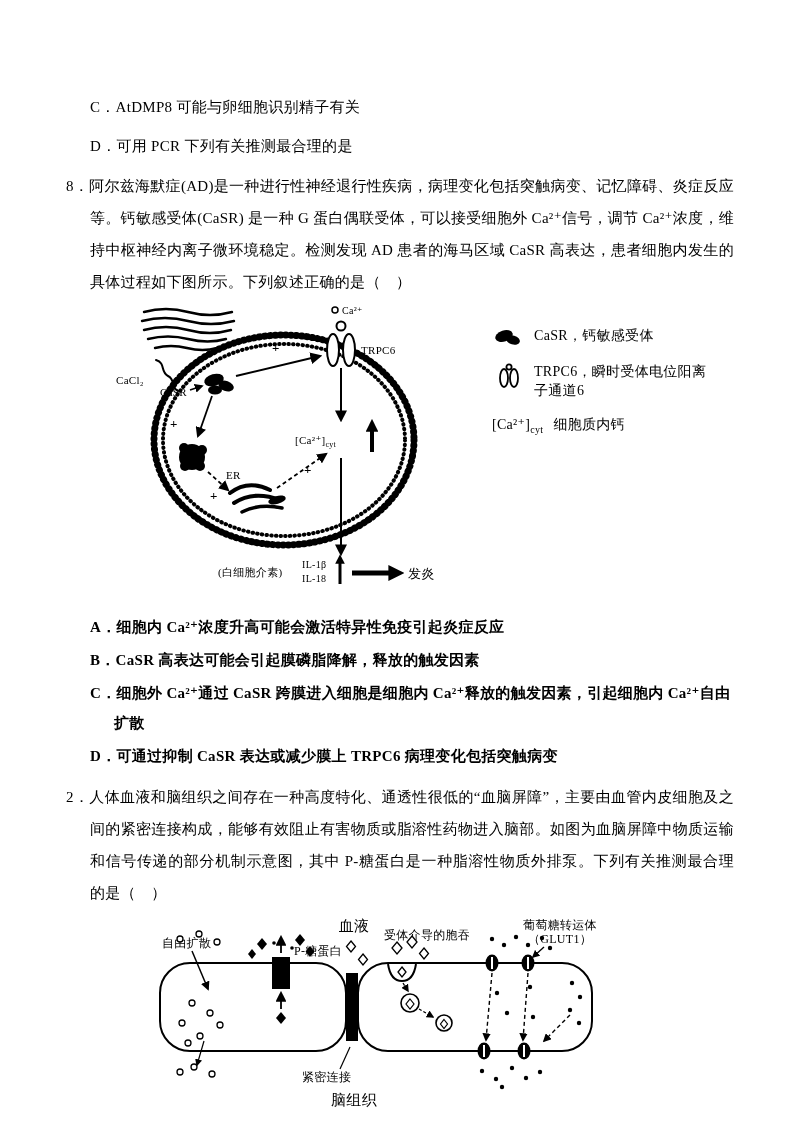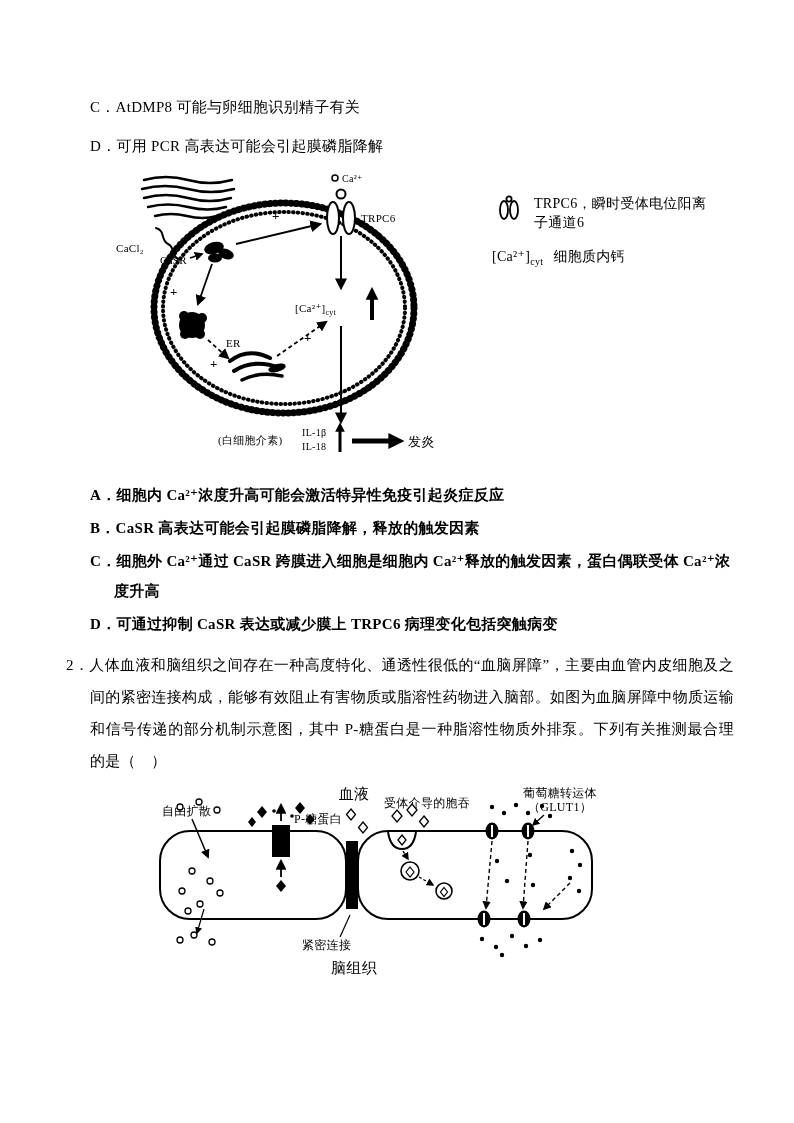--- a/index.html
+++ b/index.html
@@ -30,22 +30,23 @@
   .q8-options .opt-line { margin-bottom:3px; }
   .fig2-wrap { margin:6px 0 0 86px; }
   svg text { font-family:"Liberation Serif","DejaVu Serif",serif; fill:#000; }
 </style>
 </head>
 <body>
 
 <div class="page">
 
   <p class="opt-line">C．AtDMP8 可能与卵细胞识别精子有关</p>
-  <p class="opt-line">D．可用 PCR 高表达可能会引起膜磷脂降解</p>
-
+  <p class="opt-line">D．可用 PCR 下列有关推测最合理的是</p>
+
+  <p class="stem">8．阿尔兹海默症(AD)是一种进行性神经退行性疾病，病理变化包括突触病变、记忆障碍、炎症反应等。钙敏感受体(CaSR) 是一种 G 蛋白偶联受体，可以接受细胞外 Ca²⁺信号，调节 Ca²⁺浓度，维持中枢神经内离子微环境稳定。检测发现 AD 患者的海马区域 CaSR 高表达，患者细胞内发生的具体过程如下图所示。下列叙述正确的是（　）</p>
 
   <div class="fig1">
     <svg class="fig1-svg" width="360" height="300" viewBox="0 0 360 300">
       <defs>
         <marker id="ah" viewBox="0 0 10 10" refX="8" refY="5" markerWidth="6" markerHeight="6" orient="auto">
           <path d="M0,0 L10,5 L0,10 z" fill="#000"></path>
         </marker>
         <marker id="ahB" viewBox="0 0 10 10" refX="6" refY="5" markerWidth="3.2" markerHeight="3.2" orient="auto">
           <path d="M0,0 L10,5 L0,10 z" fill="#000"></path>
         </marker>
@@ -120,20 +121,31 @@
 
       <text x="104" y="274" font-size="11">(白细胞介素)</text>
       <text x="188" y="266" font-size="10">IL-1β</text>
       <text x="188" y="280" font-size="10">IL-18</text>
       <line x1="226" y1="282" x2="226" y2="256" stroke="#000" stroke-width="3" marker-end="url(#ahB)"></line>
       <line x1="238" y1="271" x2="284" y2="271" stroke="#000" stroke-width="5" marker-end="url(#ahB)"></line>
       <text x="294" y="276" font-size="13">发炎</text>
     </svg>
 
     <div class="legend">
+      <div class="legend-row">
+        <span class="legend-icon">
+          <svg width="28" height="20" viewBox="0 0 28 20">
+              <g fill="#000">
+                <ellipse cx="10" cy="9" rx="9" ry="5.5" transform="rotate(-18 10 9)"></ellipse>
+                <ellipse cx="19" cy="13" rx="7" ry="4.5" transform="rotate(16 19 13)"></ellipse>
+              </g>
+            </svg>
+        </span>
+        <span class="legend-text">CaSR，钙敏感受体</span>
+      </div>
       <div class="legend-row">
         <span class="legend-icon">
           <svg width="28" height="26" viewBox="0 0 28 26">
               <g fill="#fff" stroke="#000" stroke-width="1.8">
                 <ellipse cx="10" cy="15" rx="4" ry="9"></ellipse>
                 <ellipse cx="20" cy="15" rx="4" ry="9"></ellipse>
                 <circle cx="15" cy="4" r="2.6"></circle>
               </g>
             </svg>
         </span>
@@ -142,21 +154,21 @@
       <div class="legend-row">
         <span class="legend-prefix"><span>[Ca²⁺]</span><sub>cyt</sub></span>
         <span class="legend-text">细胞质内钙</span>
       </div>
     </div>
   </div>
 
   <div class="q8-options">
     <p class="opt-line">A．细胞内 Ca²⁺浓度升高可能会激活特异性免疫引起炎症反应</p>
     <p class="opt-line">B．CaSR 高表达可能会引起膜磷脂降解，释放的触发因素</p>
-    <p class="opt-line">C．细胞外 Ca²⁺通过 CaSR 跨膜进入细胞是细胞内 Ca²⁺释放的触发因素，蛋白偶联受体 Ca²⁺浓度升高</p>
+    <p class="opt-line">C．细胞外 Ca²⁺通过 CaSR 跨膜进入细胞是细胞内 Ca²⁺释放的触发因素，引起细胞内 Ca²⁺自由扩散</p>
     <p class="opt-line">D．可通过抑制 CaSR 表达或减少膜上 TRPC6 病理变化包括突触病变</p>
   </div>
 
   <p class="stem">2．人体血液和脑组织之间存在一种高度特化、通透性很低的“血脑屏障”，主要由血管内皮细胞及之间的紧密连接构成，能够有效阻止有害物质或脂溶性药物进入脑部。如图为血脑屏障中物质运输和信号传递的部分机制示意图，其中 P-糖蛋白是一种脂溶性物质外排泵。下列有关推测最合理的是（　）</p>
 
   <div class="fig2-wrap">
     <svg class="fig2-svg" width="470" height="200" viewBox="0 0 470 200">
       <defs>
         <marker id="ah2" viewBox="0 0 10 10" refX="8" refY="5" markerWidth="6" markerHeight="6" orient="auto">
           <path d="M0,0 L10,5 L0,10 z" fill="#000"></path>

